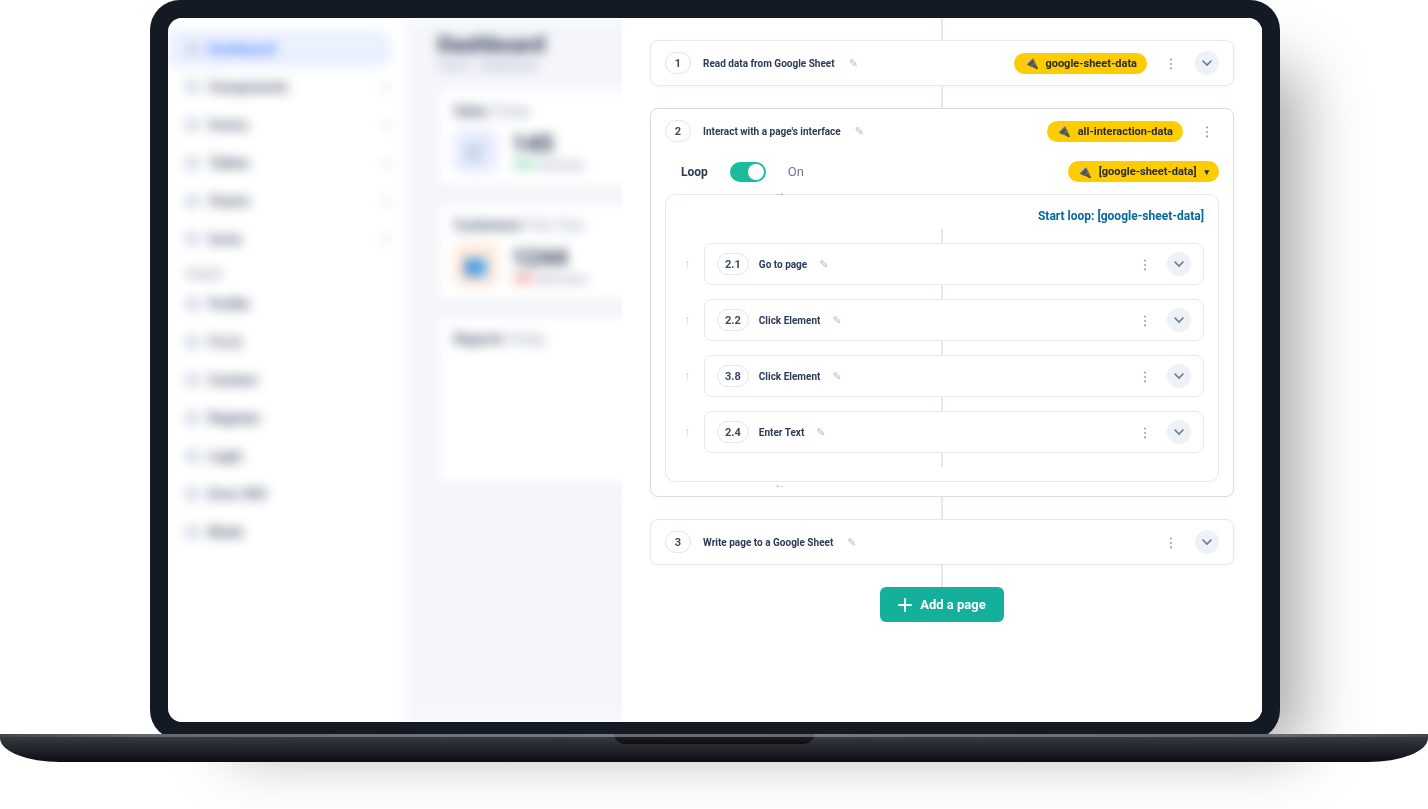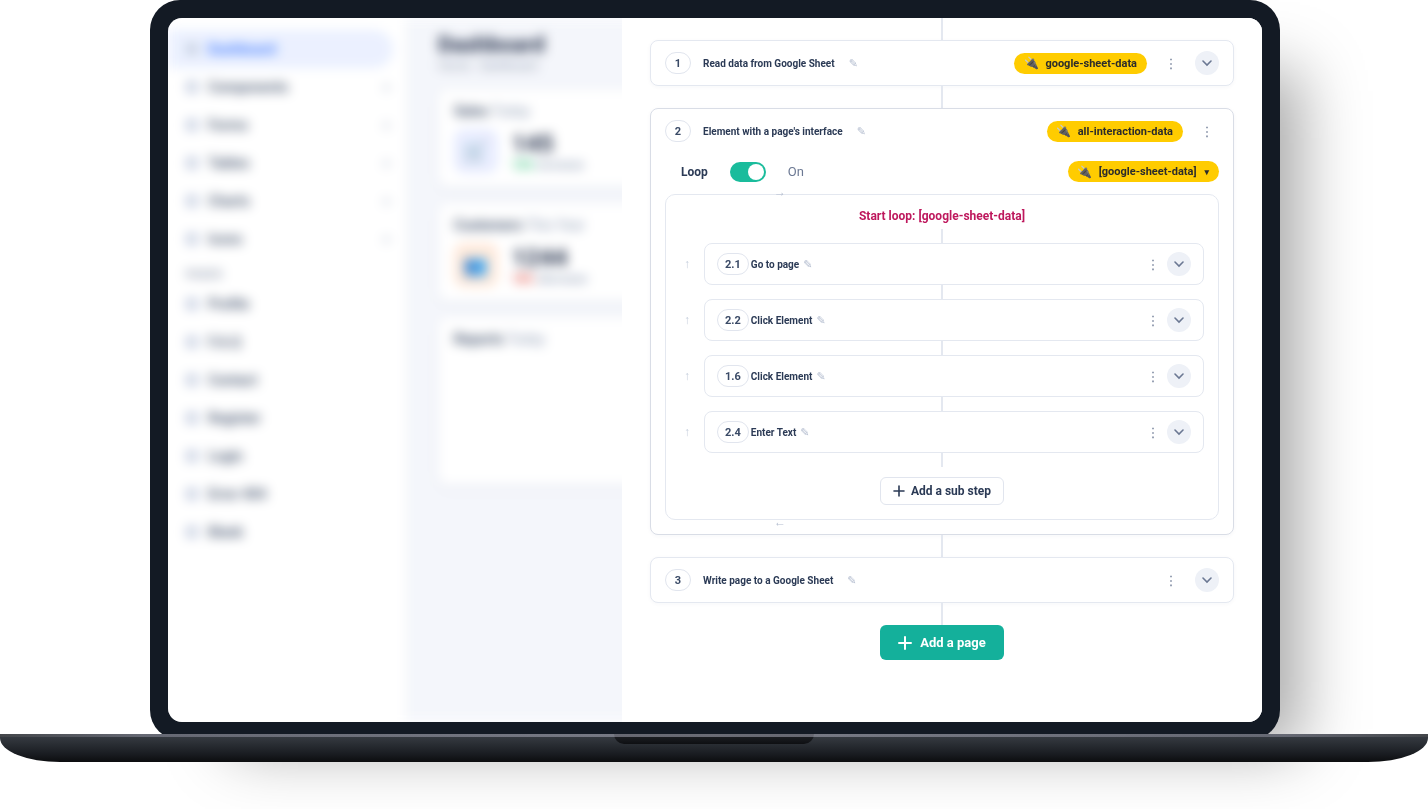--- a/index.html
+++ b/index.html
@@ -108,35 +108,35 @@
   .toggle::after{
     content:""; position:absolute; width:16px; height:16px; background:#fff; border-radius:50%; top:2px; right:2px;
   }
   .toggle-val { font-size:13px; color:#6b7893; }
 
   .loop-body {
     margin:0 14px 14px 14px; border:1px solid #e4e8f0; border-radius:10px;
     padding:14px 14px 14px 14px; position:relative;
   }
   .loop-start {
-    text-align:center; font-size:12px; font-weight:700; color:#be185d; margin-bottom:6px;
+    text-align:right; font-size:12px; font-weight:700; color:#0369a1; margin-bottom:6px;
   }
   .loop-start-arrow{
     position:absolute; top:-10px; left:108px; width:16px; height:16px;
     color:#b5bed0; font-size:12px;
   }
   .loop-end-arrow{
     position:absolute; bottom:-10px; left:108px; color:#b5bed0; font-size:12px;
   }
 
   .sub-row { display:flex; align-items:center; gap:10px; }
   .sort-handle { color:#c6cfdd; width:14px; text-align:center; cursor:grab; font-size:12px;}
   .sub-step {
     flex:1; border:1px solid #e4e8f0; border-radius:8px; background:#fff;
-    display:flex; align-items:center; gap:2px; padding:8px 12px;
+    display:flex; align-items:center; gap:10px; padding:8px 12px;
   }
 
   .add-sub {
     margin-top:10px;
     border:1px solid #e1e5ee; border-radius:6px; padding:6px 12px;
     display:inline-flex; align-items:center; gap:6px; font-size:12px; font-weight:700;
     color:#2b3a55; cursor:pointer; background:#fff;
   }
   .add-sub-wrap{ display:flex; justify-content:center;}
 
@@ -300,21 +300,21 @@
                   </svg>
               </span>
             </div>
           </div>
 
           <div class="connector vcon"></div>
 
           <div class="step open">
             <div class="step-head">
               <span class="badge-num">2</span>
-              <span class="step-title">Element with a page's interface</span>
+              <span class="step-title">Interact with a page's interface</span>
               <span class="pencil">✎</span>
               <span class="spacer"></span>
               <span class="chip">
                 <span class="plug">🔌</span>
                 <span>all-interaction-data</span>
               </span>
               <span class="icon-btn plain">⋮</span>
             </div>
 
             <div class="loop-row">
@@ -369,21 +369,21 @@
                         </svg>
                       </span>
                   </div>
                 </div>
 
                 <div class="connector vconS"></div>
 
                 <div class="sub-row" style="width:100%">
                   <span class="sort-handle">↑</span>
                   <div class="sub-step">
-                    <span class="badge-num">1.6</span>
+                    <span class="badge-num">3.8</span>
                     <span class="step-title">Click Element</span>
                     <span class="pencil">✎</span>
                     <span class="spacer"></span>
                     <span class="icon-btn plain">⋮</span>
                     <span class="icon-btn">
                         <svg class="caret" viewBox="0 0 10 10">
                           <path d="M1 3l4 4 4-4" fill="none" stroke="#6b7893" stroke-width="1.6" stroke-linecap="round"></path>
                         </svg>
                       </span>
                   </div>
@@ -401,28 +401,20 @@
                     <span class="icon-btn plain">⋮</span>
                     <span class="icon-btn">
                         <svg class="caret" viewBox="0 0 10 10">
                           <path d="M1 3l4 4 4-4" fill="none" stroke="#6b7893" stroke-width="1.6" stroke-linecap="round"></path>
                         </svg>
                       </span>
                   </div>
                 </div>
 
                 <div class="connector vconS"></div>
-                <div class="add-sub-wrap">
-                  <button class="add-sub">
-                    <svg class="plus" viewBox="0 0 12 12">
-                        <path d="M6 1v10M1 6h10" stroke="#2b3a55" stroke-width="1.6" stroke-linecap="round"></path>
-                      </svg>
-                    <span>Add a sub step</span>
-                  </button>
-                </div>
               </div>
             </div>
           </div>
 
           <div class="connector vcon"></div>
 
           <div class="step">
             <div class="step-head">
               <span class="badge-num">3</span>
               <span class="step-title">Write page to a Google Sheet</span>

